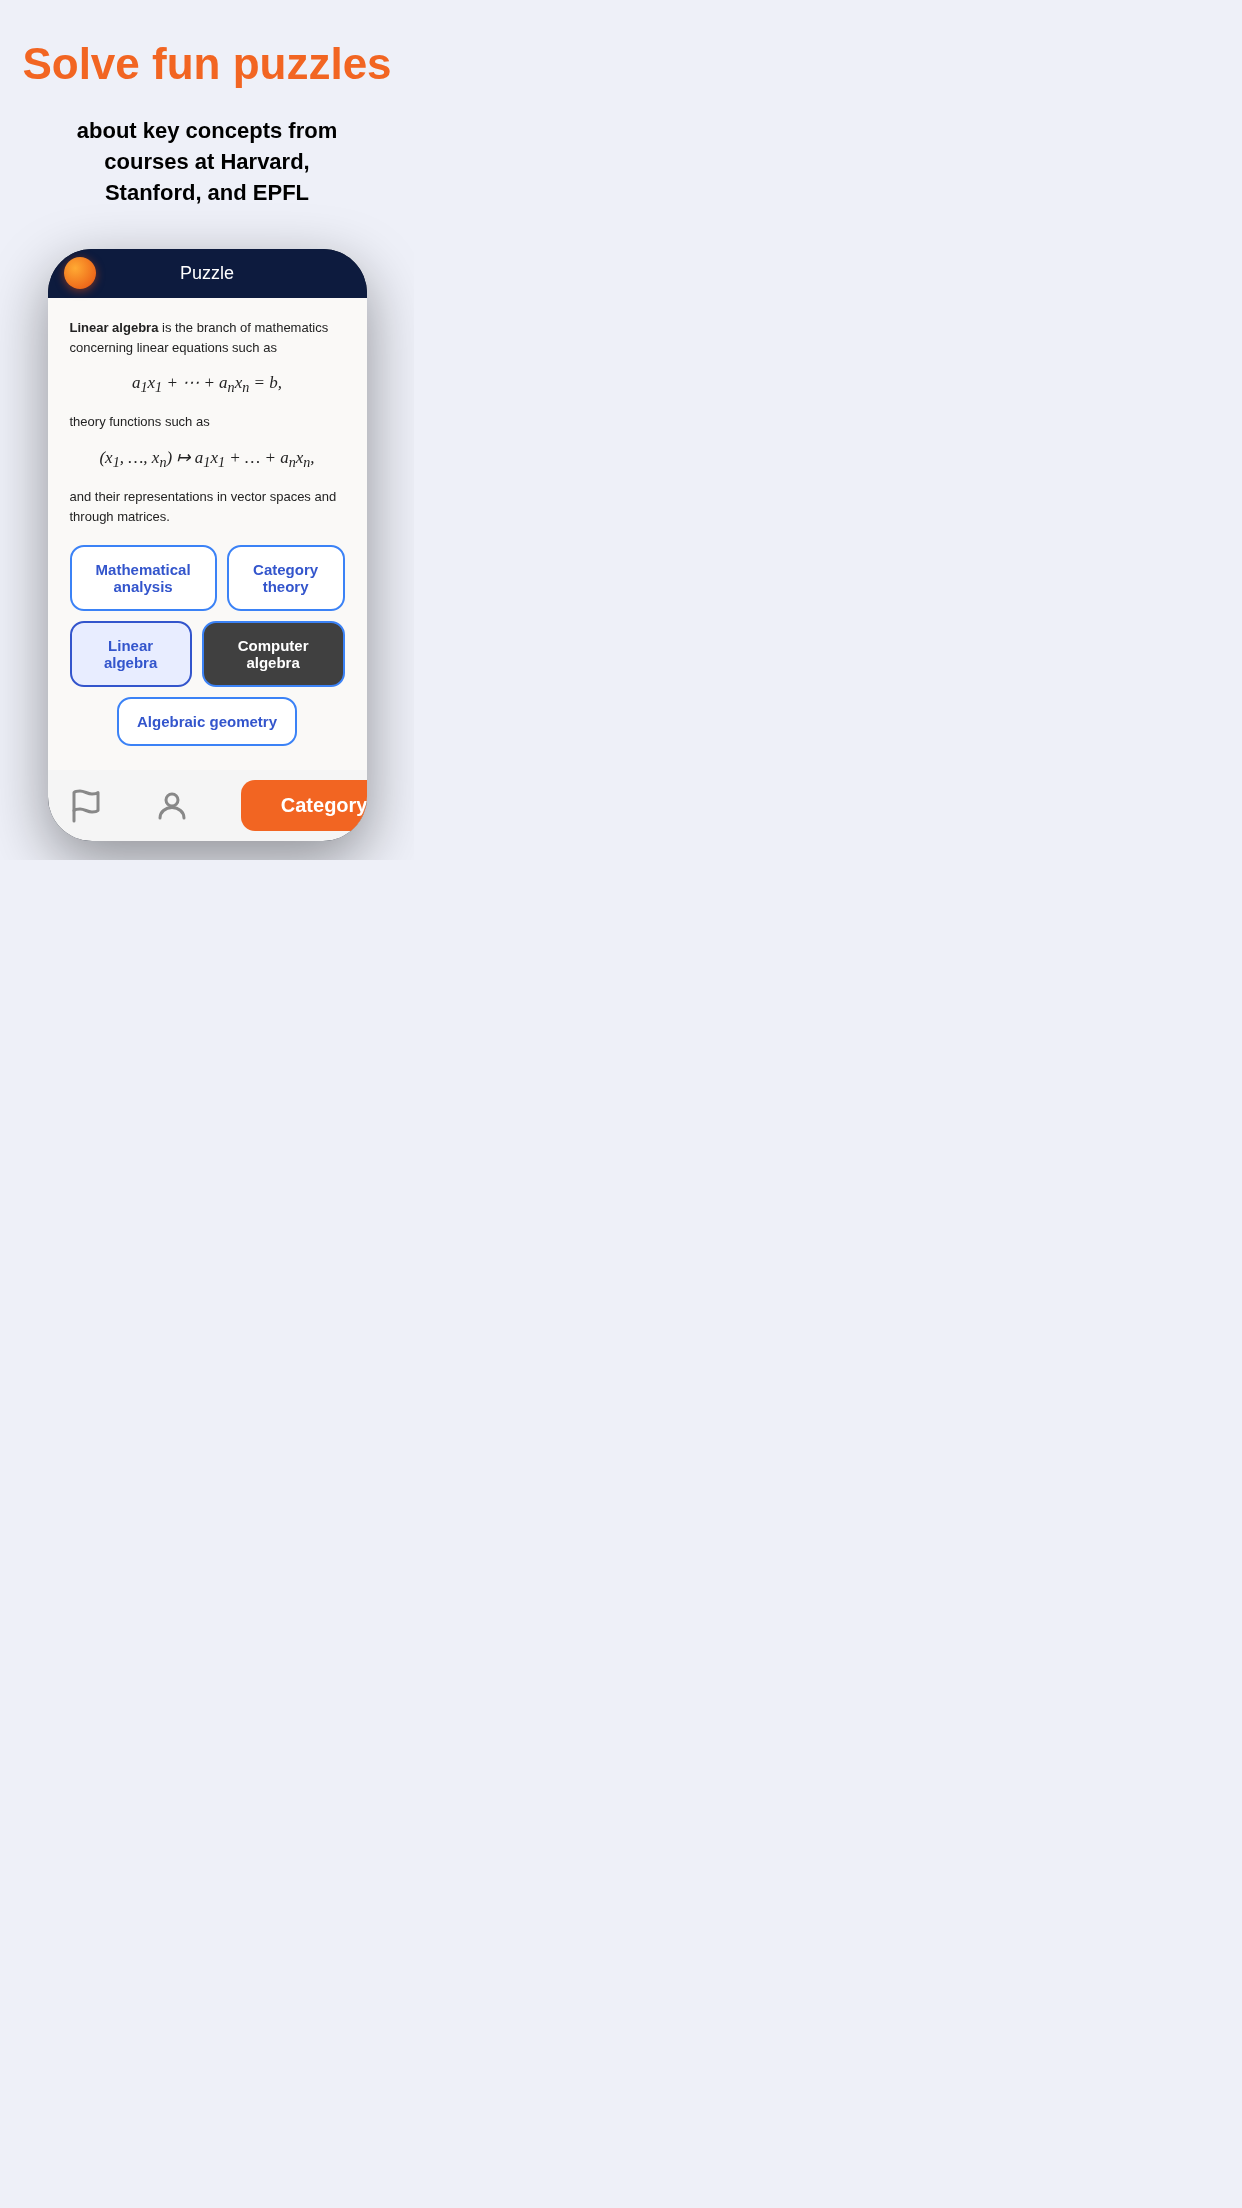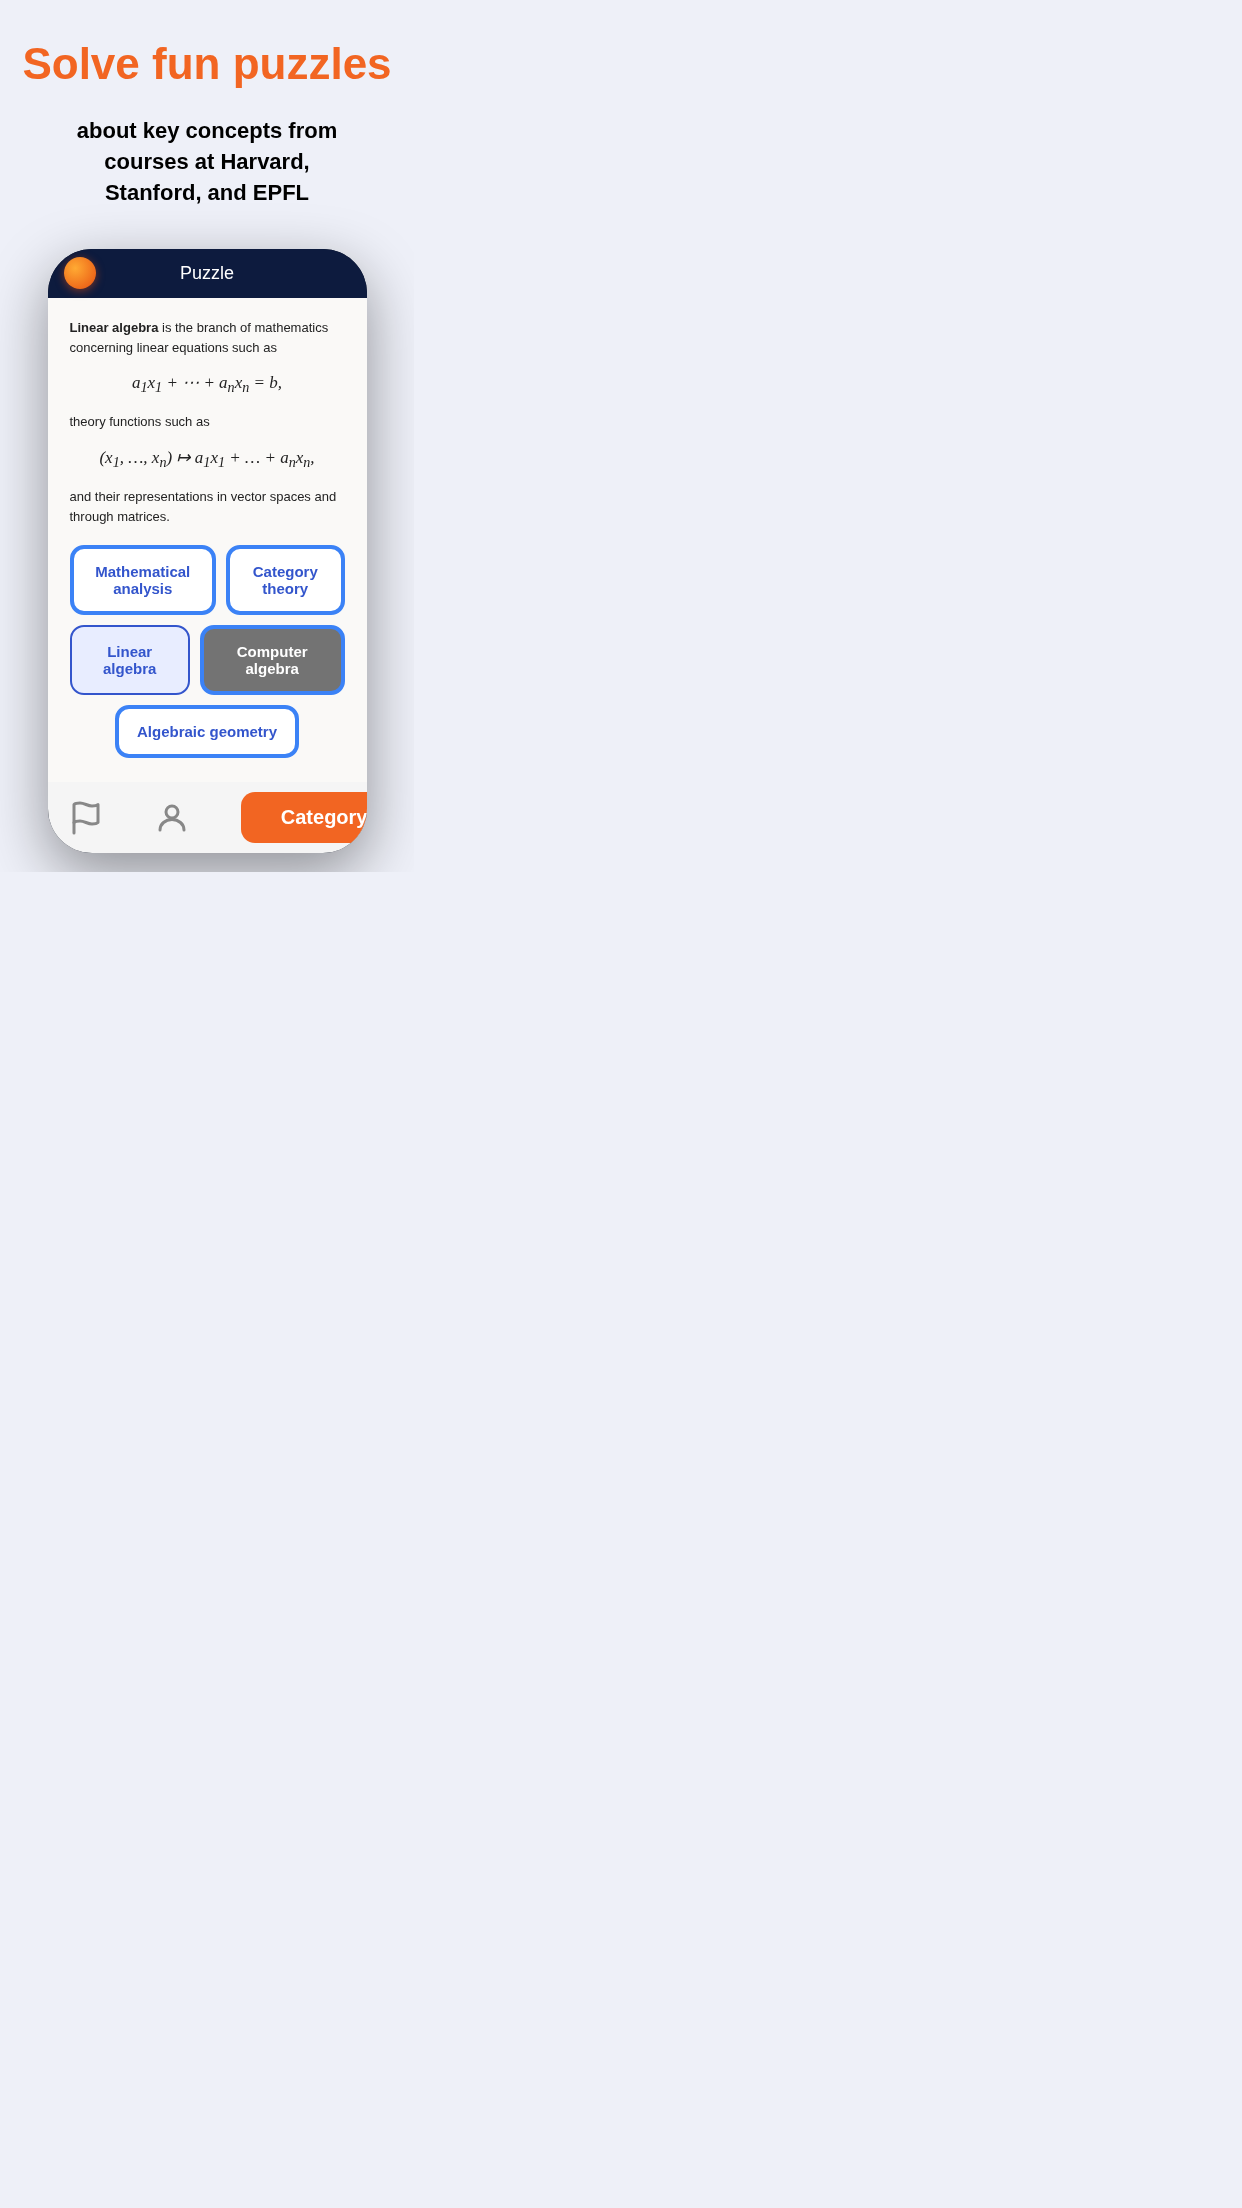--- a/index.html
+++ b/index.html
@@ -143,39 +143,39 @@
       margin-bottom: 8px;
     }
 
     .answer-row {
       display: flex;
       gap: 10px;
       justify-content: center;
     }
 
     .answer-btn {
-      border: 4px solid #3b82f6;
+      border: 2px solid #3b82f6;
       border-radius: 14px;
       background: white;
       color: #3355cc;
       font-size: 15px;
       font-weight: 600;
       padding: 14px 18px;
       cursor: pointer;
       text-align: center;
     }
 
     .answer-btn.selected {
       background: #e8edff;
       border-color: #3355cc;
       border-width: 2.5px;
     }
 
     .answer-btn.highlighted {
-      background: #737373;
+      background: #404040;
       color: white;
     }
 
     .bottom-bar {
       width: 380px;
       background: #f5f5f5;
       display: flex;
       align-items: center;
       justify-content: space-between;
       padding: 10px 20px;

